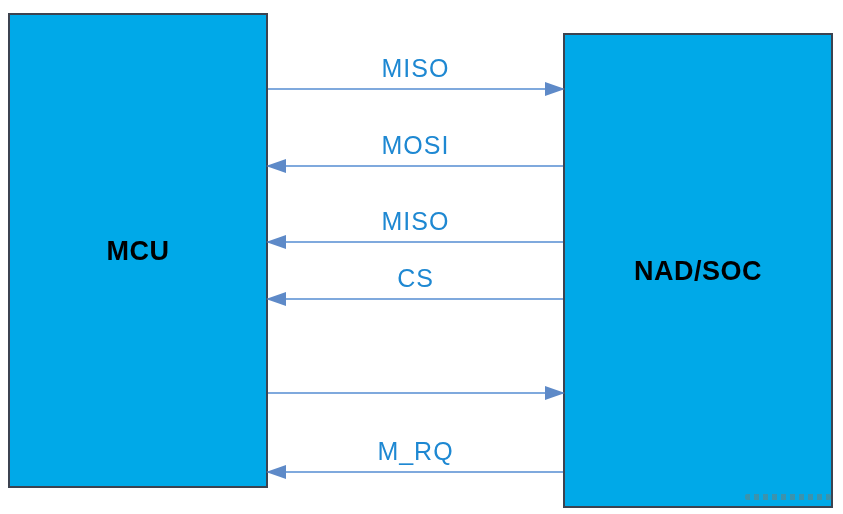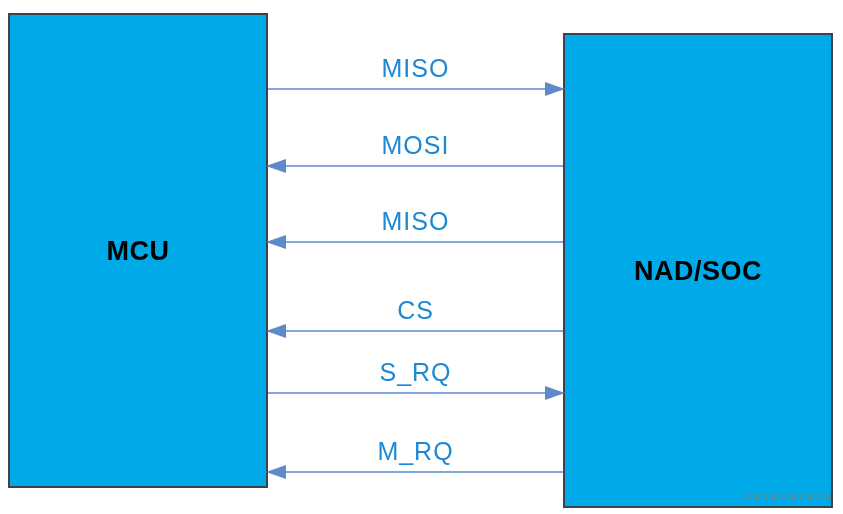--- a/index.html
+++ b/index.html
@@ -122,28 +122,27 @@
     <div class="signal-line"></div>
     <div class="head"></div>
   </div>
 
   <div class="signal" style="top:204px" data-dir="left">
     <div class="signal-label">MISO</div>
     <div class="signal-line"></div>
     <div class="head"></div>
   </div>
 
-  <div class="signal" style="top:293px" data-dir="left">
+  <div class="signal" style="top:261px" data-dir="left">
     <div class="signal-label">CS</div>
     <div class="signal-line"></div>
     <div class="head"></div>
   </div>
 
   <div class="signal" style="top:355px" data-dir="right">
-    <div class="signal-label">S_RQ</div>
     <div class="signal-line"></div>
     <div class="head"></div>
   </div>
 
   <div class="signal" style="top:434px" data-dir="left">
     <div class="signal-label">M_RQ</div>
     <div class="signal-line"></div>
     <div class="head"></div>
   </div>
 

